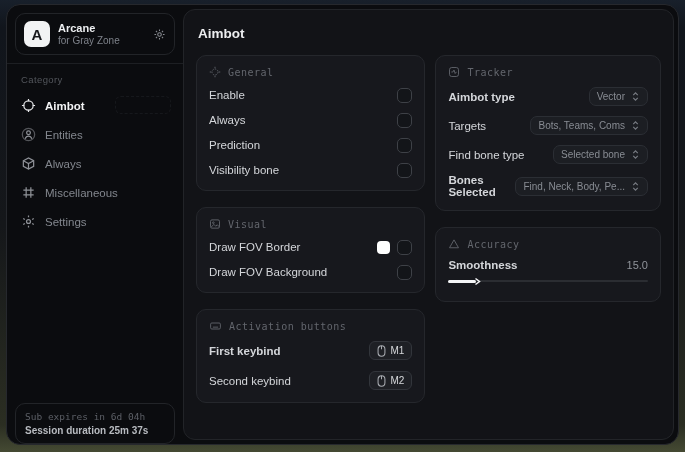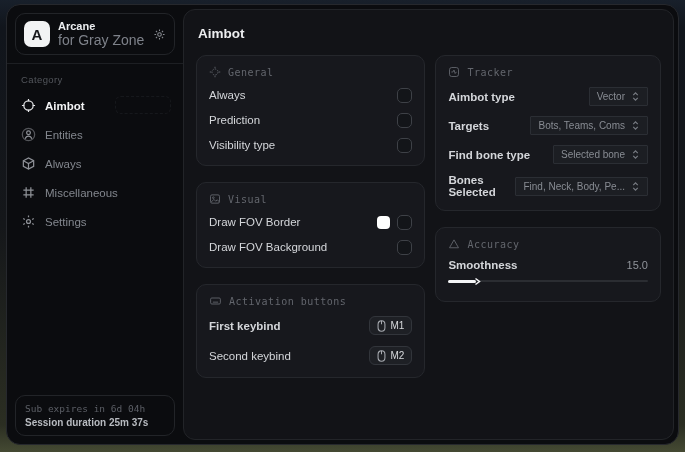--- a/index.html
+++ b/index.html
@@ -19,40 +19,40 @@
     display:flex; align-items:center; gap:8px;
     border:1px solid #222428; border-radius:10px; padding:7px 8px; height:42px;
   }
   .logo {
     width:26px; height:26px; border-radius:7px; background:#f2f3f4; color:#17181c;
     font-weight:bold; font-size:15px; display:flex; align-items:center; justify-content:center;
     flex:0 0 auto;
   }
   .brand-text { flex:1; line-height:1.15; }
   .brand-title { font-size:11px; font-weight:bold; color:#eceef0; }
-  .brand-sub { font-size:14px; color:#7e828a; }
+  .brand-sub { font-size:10px; color:#7e828a; }
   .brand-gear { color:#8a8d93; display:flex; }
   .sidebar-divider { height:1px; background:#1d1f23; margin:8px -8px 0 -8px; }
   .category-label {
     font-size:9.5px; color:#53565c; letter-spacing:.4px; margin:10px 6px 6px 6px;
   }
   .nav { display:flex; flex-direction:column; }
   .nav-item {
     display:flex; align-items:center; gap:9px; padding:7px 6px; border-radius:8px;
     color:#83878e; font-size:11.5px; position:relative; height:29px; cursor:default;
   }
   .nav-item .nav-icon { display:flex; color:#8f9298; }
   .nav-item.active { color:#f3f4f5; font-weight:bold; }
   .nav-item.active .nav-icon { color:#e8e9eb; }
   .ghost-badge {
     position:absolute; right:4px; top:5px; width:56px; height:18px;
     border:1px dashed #3a3d43; border-radius:6px; opacity:.25;
   }
   .footer-card {
-    position:absolute; left:8px; right:8px; bottom:8px;
+    position:absolute; left:8px; right:8px; bottom:0;
     border:1px solid #222428; border-radius:10px; padding:7px 9px;
   }
   .footer-line1 { font-family:"DejaVu Sans Mono", monospace; font-size:9.5px; color:#5c5f66; margin-bottom:3px; }
   .footer-line2 { font-size:10px; color:#b8bbc0; font-weight:bold; }
   
   .main {
     position:absolute; left:176px; top:4px; right:4px; bottom:4px;
     background:#121317; border:1px solid #222428; border-radius:12px; padding:12px;
   }
   .page-title { font-size:13.5px; font-weight:bold; color:#edeef0; margin:4px 0 14px 2px; }
@@ -77,21 +77,21 @@
     background:#131519; cursor:pointer; flex:0 0 auto;
   }
   .swatch { width:13px; height:13px; border-radius:4px; cursor:pointer; }
   .keybind {
     display:flex; align-items:center; gap:5px; background:#1e2025; border:1px solid #32353b;
     border-radius:6px; padding:2px 7px; font-size:10px; color:#d7d9dc; cursor:pointer; height:19px;
   }
   .keybind .k-icon { display:flex; color:#a9acb2; }
   .select {
     display:flex; align-items:center; gap:6px; background:#1c1e23; border:1px solid #2b2e34;
-    border-radius:1px; padding:2px 7px; font-size:10px; color:#888c93; cursor:pointer; height:19px;
+    border-radius:7px; padding:2px 7px; font-size:10px; color:#888c93; cursor:pointer; height:19px;
     white-space:nowrap;
   }
   .select .s-icon { display:flex; color:#787c83; }
   .slider-row { display:flex; flex-direction:column; gap:6px; margin-bottom:3px; }
   .slider-head { display:flex; justify-content:space-between; align-items:baseline; }
   .slider-value { font-size:11px; color:#90949b; }
   .slider { position:relative; height:9px; cursor:pointer; }
   .slider .track { position:absolute; left:0; right:0; top:3px; height:2px; background:#2b2d32; border-radius:2px; }
   .slider .fill { position:absolute; left:0; top:2.5px; height:3px; background:#f5f6f7; border-radius:2px; }
   .slider .arrow { position:absolute; top:-0.5px; margin-left:-2px; }
@@ -186,29 +186,33 @@
             <span class="p-icon">
               <svg width="12" height="12" viewBox="0 0 16 16" fill="none" stroke="currentColor" stroke-width="1.3">
                 <circle cx="8" cy="8" r="4" stroke-dasharray="2 1.6"></circle>
                   <path d="M8 1v2M8 13v2M1 8h2M13 8h2"></path>
               </svg>
             </span>
             <span>General</span>
           </div>
           <div class="rows">
             <div class="row">
+              <span class="row-label">Enable</span>
+              <span class="checkbox"></span>
+            </div>
+            <div class="row">
               <span class="row-label">Always</span>
               <span class="checkbox"></span>
             </div>
             <div class="row">
               <span class="row-label">Prediction</span>
               <span class="checkbox"></span>
             </div>
             <div class="row">
-              <span class="row-label">Visibility type</span>
+              <span class="row-label">Visibility bone</span>
               <span class="checkbox"></span>
             </div>
           </div>
         </section>
 
         <section class="panel">
           <div class="panel-header">
             <span class="p-icon">
               <svg width="12" height="12" viewBox="0 0 16 16" fill="none" stroke="currentColor" stroke-width="1.3">
                 <rect x="2" y="2.5" width="12" height="11" rx="2"></rect>
@@ -290,32 +294,32 @@
               <span class="select">
                 <span>Vector</span>
                 <span class="s-icon">
                   <svg width="9" height="11" viewBox="0 0 10 12" fill="none" stroke="currentColor" stroke-width="1.3">
                     <path d="M2.5 4.5L5 2l2.5 2.5M2.5 7.5L5 10l2.5-2.5"></path>
                   </svg>
                 </span>
               </span>
             </div>
             <div class="row">
-              <span class="row-label" style="font-weight:bold">Targets</span>
+              <span class="row-label" style="font-weight:normal">Targets</span>
               <span class="select">
                 <span>Bots, Teams, Coms</span>
                 <span class="s-icon">
                   <svg width="9" height="11" viewBox="0 0 10 12" fill="none" stroke="currentColor" stroke-width="1.3">
                     <path d="M2.5 4.5L5 2l2.5 2.5M2.5 7.5L5 10l2.5-2.5"></path>
                   </svg>
                 </span>
               </span>
             </div>
             <div class="row">
-              <span class="row-label" style="font-weight:bold">Find bone type</span>
+              <span class="row-label" style="font-weight:normal">Find bone type</span>
               <span class="select">
                 <span>Selected bone</span>
                 <span class="s-icon">
                   <svg width="9" height="11" viewBox="0 0 10 12" fill="none" stroke="currentColor" stroke-width="1.3">
                     <path d="M2.5 4.5L5 2l2.5 2.5M2.5 7.5L5 10l2.5-2.5"></path>
                   </svg>
                 </span>
               </span>
             </div>
             <div class="row">

